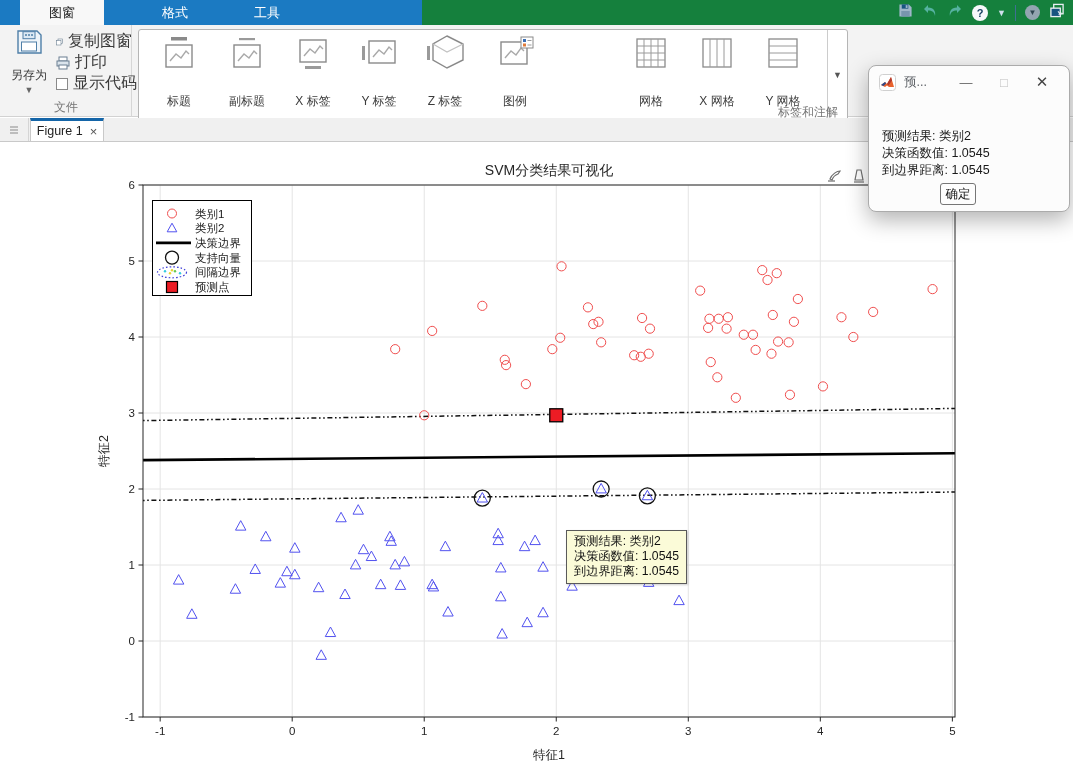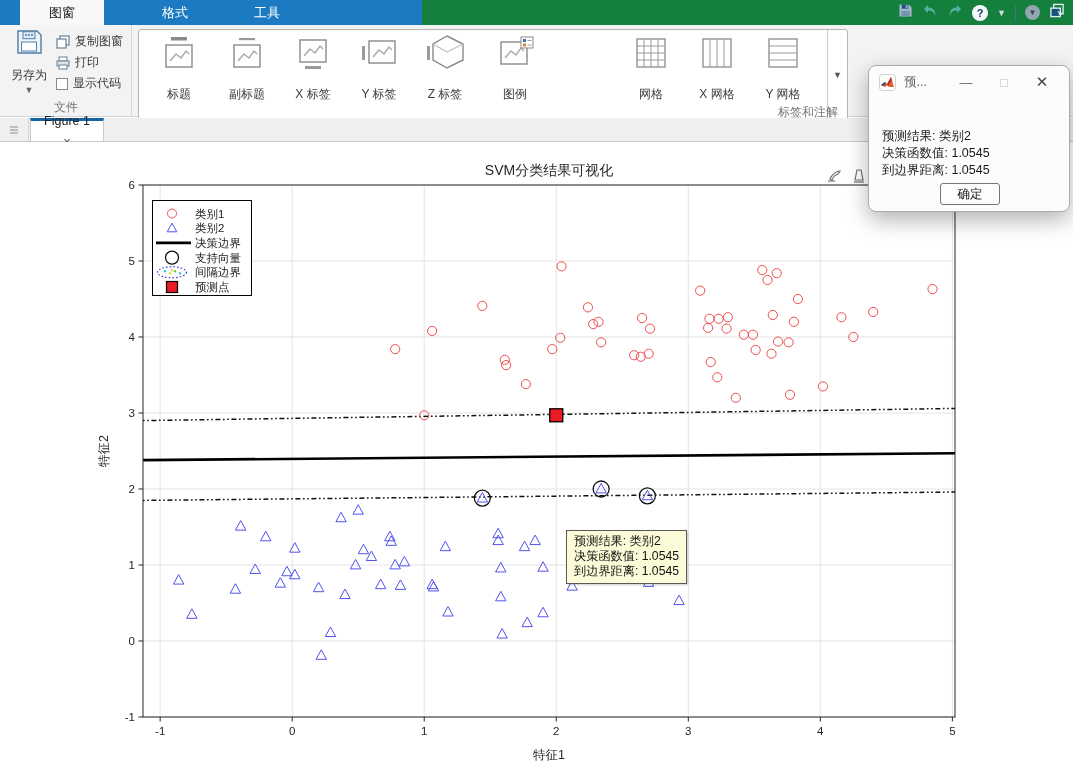--- a/index.html
+++ b/index.html
@@ -23,58 +23,58 @@
   .gray-circle { width:15px; height:15px; border-radius:50%; background:#93a5b0; color:#2e4550;
                  font-size:8px; text-align:center; line-height:15px; }
   
   .ribbon { position:absolute; left:0; top:25px; width:1073px; height:92px; background:#f3f3f3;
             border-bottom:1px solid #d2d2d2; }
   .filegroup { position:absolute; left:0; top:0; width:132px; height:92px; border-right:1px solid #d6d6d6; }
   .saveas { position:absolute; left:6px; top:4px; width:46px; height:72px; text-align:center; border-radius:3px; }
   .saveas .lbl { display:block; font-size:12px; color:#3c3c3c; margin-top:8px; }
   .saveas .caret { display:block; font-size:9px; color:#666; margin-top:1px; }
   .fg-btn { position:absolute; left:56px; width:76px; height:19px; display:flex; align-items:center; gap:5px;
-            font-size:12px; color:#3c3c3c; white-space:nowrap; border-radius:2px; }
+            font-size:16px; color:#3c3c3c; white-space:nowrap; border-radius:2px; }
   .checkbox { width:12px; height:12px; background:#fff; border:1px solid #8a8a8a; flex:0 0 auto; }
   .section-label { position:absolute; font-size:12px; color:#767676; text-align:center; }
   .gallery { position:absolute; left:138px; top:4px; width:710px; height:93px; background:#ffffff;
              border:1px solid #b5b5b5; border-radius:3px; }
   .gitem { position:absolute; top:3px; width:64px; height:66px; text-align:center; border-radius:2px; }
-  .gitem .glabel { display:block; font-size:12px; color:#3c3c3c; margin-top:5px; white-space:nowrap; }
+  .gitem .glabel { display:block; font-size:12px; color:#3c3c3c; margin-top:12px; white-space:nowrap; }
   .gallery-more { position:absolute; right:0; top:0; width:20px; height:91px; border-left:1px solid #cccccc;
                   text-align:center; color:#555; font-size:9px; line-height:91px; }
   
   .doctabs { position:absolute; left:0; top:118px; width:1073px; height:24px; background:#f0f0f0;
              border-bottom:1px solid #c9c9c9; }
   .doctab-menu { position:absolute; left:0; top:0; width:29px; height:23px; border-right:1px solid #d5d5d5;
                  display:flex; align-items:center; justify-content:center; }
   .doctab { position:absolute; left:30px; top:0; width:74px; height:23px; background:#ffffff;
             border-top:3px solid #1465a8; border-right:1px solid #c9c9c9; border-left:1px solid #c9c9c9;
-            font-size:12.5px; color:#222; display:flex; align-items:center; justify-content:center; gap:7px;flex-direction:column; }
+            font-size:12.5px; color:#222; display:flex; align-items:center; justify-content:center; gap:7px; }
   .doctab .close { color:#555; font-size:13px; line-height:1; }
   
   .canvas { position:absolute; left:0; top:142px; width:1073px; height:642px; background:#ffffff; }
   #chart { position:absolute; left:0; top:0; }
   .axtools { position:absolute; left:826px; top:168px; display:flex; gap:6px; z-index:3; color:#6e6e6e; }
   
   .tooltip { position:absolute; left:566px; top:388px; z-index:6; background:#fbfbd8;
              border:1px solid #5a5a5a; padding:3px 7px 4px 7px; font-size:12.2px; color:#111;
              line-height:1.24; box-shadow:1px 1px 2px rgba(0,0,0,.2); white-space:nowrap; }
   
   .dialog { position:absolute; left:868px; top:65px; width:202px; height:147px; z-index:10;
             background:#fcfcfc; border:1px solid #ababab; border-radius:8px;
             box-shadow:0 8px 22px rgba(0,0,0,.30); }
   .dlg-title { position:absolute; left:0; top:0; width:100%; height:32px; display:flex; align-items:center;
                padding:0 12px 0 10px; gap:8px; }
   .dlg-title .ttl { font-size:12.5px; color:#5f6368; flex:1 1 auto; }
   .dlg-btn { width:30px; text-align:center; font-size:13px; }
   .dlg-min { color:#666; } .dlg-max { color:#bdbdbd; } .dlg-close { color:#444; font-size:15px; }
   .dlg-body { position:absolute; left:13px; top:63px; font-size:12.5px; color:#1a1a1a; line-height:1.2; }
   .dlg-body div { margin-bottom:2px; }
-  .dlg-ok { position:absolute; left:71px; top:117px; width:60px; height:22px; background:#fdfdfd;
+  .dlg-ok { position:absolute; left:71px; top:117px; width:36px; height:22px; background:#fdfdfd;
             border:1px solid #767676; border-radius:3px; font-size:12.5px; color:#1a1a1a;
             font-family:inherit; }
   svg text { user-select:none; }
 </style>
 </head>
 <body>
 
 <div class="app">
 
   <div class="tabbar">

